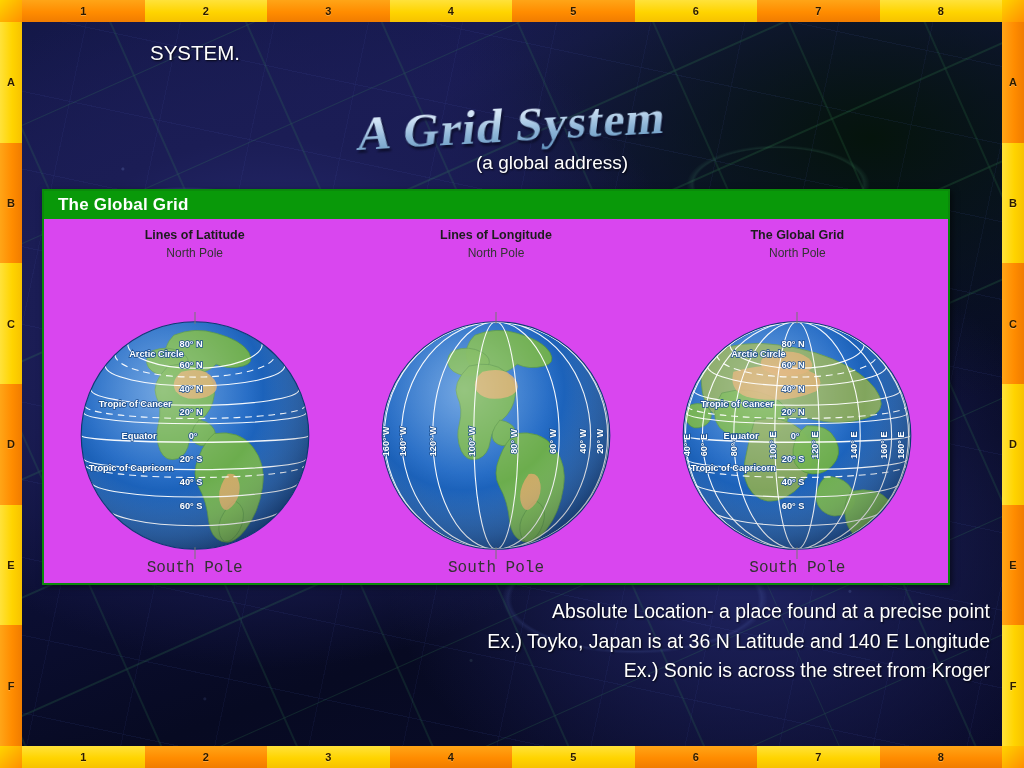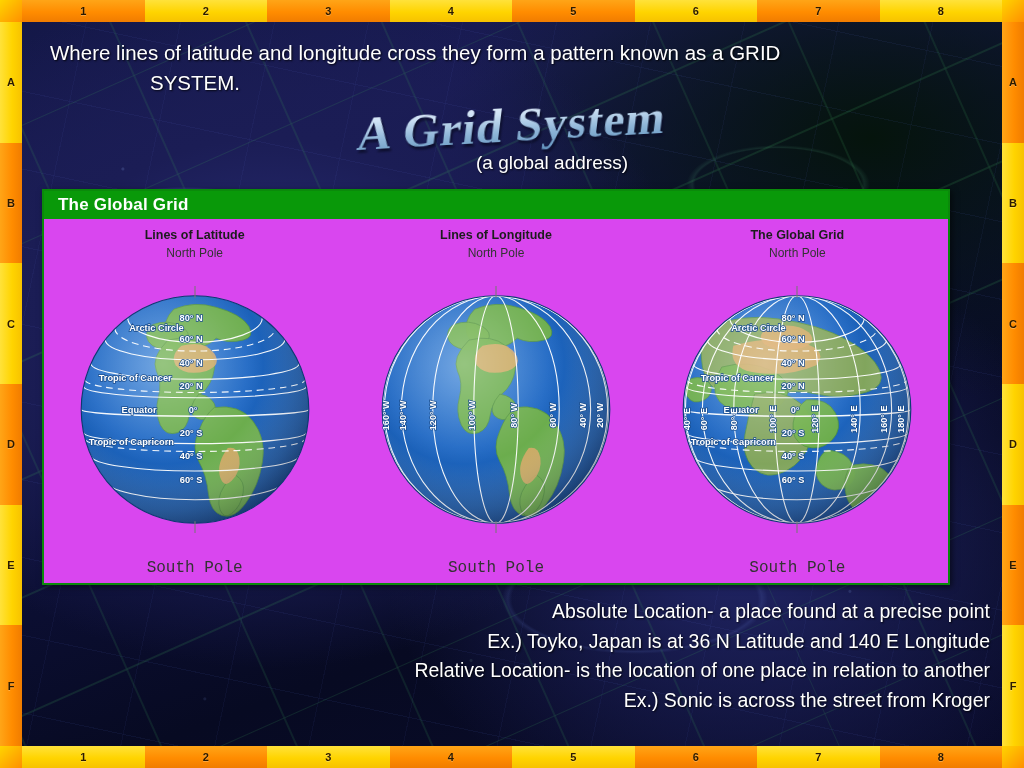--- a/index.html
+++ b/index.html
@@ -138,21 +138,21 @@
     font-family:"Liberation Sans", sans-serif;
   }
   .col-np{
     margin-top:4px;font-size:12px;color:#333;
     font-family:"Liberation Sans", sans-serif;
   }
   .col-sp{
     font-size:16px;color:#333;margin-bottom:6px;
     font-family:Liberation Mono, monospace;
   }
-  .globe-wrap{position:relative;flex:1;display:flex;align-items:center;justify-content:center;}
+  .globe-wrap{position:relative;flex:1;display:flex;align-items:flex-end;justify-content:center;}
   .globe-svg{display:block;}
 
   
   .defs{
     position:absolute;left:50px;top:597px;width:940px;
     color:#ffffff;font-size:19.5px;line-height:29.5px;
     font-family:"Liberation Sans", sans-serif;
     text-shadow:1px 1px 2px rgba(0,0,0,.85);
   }
   .defs div{white-space:nowrap;text-align:right;}
@@ -253,21 +253,20 @@
       <div class="frame-seg seg-yv" style="left: 1002px; top: 625.333px; width: 22px; height: 120.667px;">
         <span>F</span>
       </div>
       <div class="corner" style="left: 0px; top: 0px; width: 22px; height: 22px;"></div>
       <div class="corner" style="left: 1002px; top: 0px; width: 22px; height: 22px;"></div>
       <div class="corner" style="left: 0px; top: 746px; width: 22px; height: 22px;"></div>
       <div class="corner" style="left: 1002px; top: 746px; width: 22px; height: 22px;"></div>
     </div>
 
   <div class="headline">
-    <span>Where lines of latitude and longitude cross they form a pattern known as a GRID</span>
     <span class="l2">SYSTEM.</span>
   </div>
 
   <div class="wordart">
     <span>A Grid System</span>
   </div>
   <div class="subtitle">(a global address)</div>
 
   <div class="panel">
     <div class="panel-header">
@@ -502,17 +501,16 @@
             </svg>
           </div>
           <div class="col-sp">South Pole</div>
         </div>
       </div>
   </div>
 
   <div class="defs">
     <div>Absolute Location- a place found at a precise point</div>
     <div>Ex.) Toyko, Japan is at 36 N Latitude and 140 E Longitude</div>
-    <div>Relative Location- is the location of one place in relation to another</div>
     <div>Ex.) Sonic is across the street from Kroger</div>
   </div>
 
 </div>
 
 </body></html>

